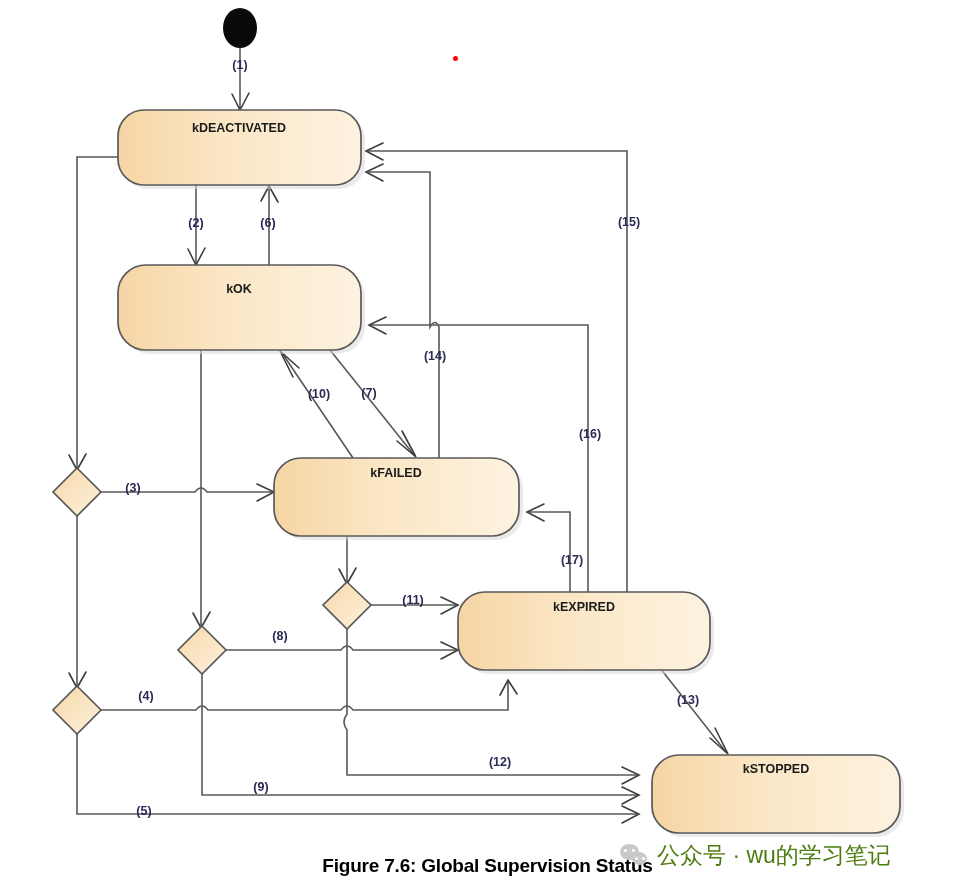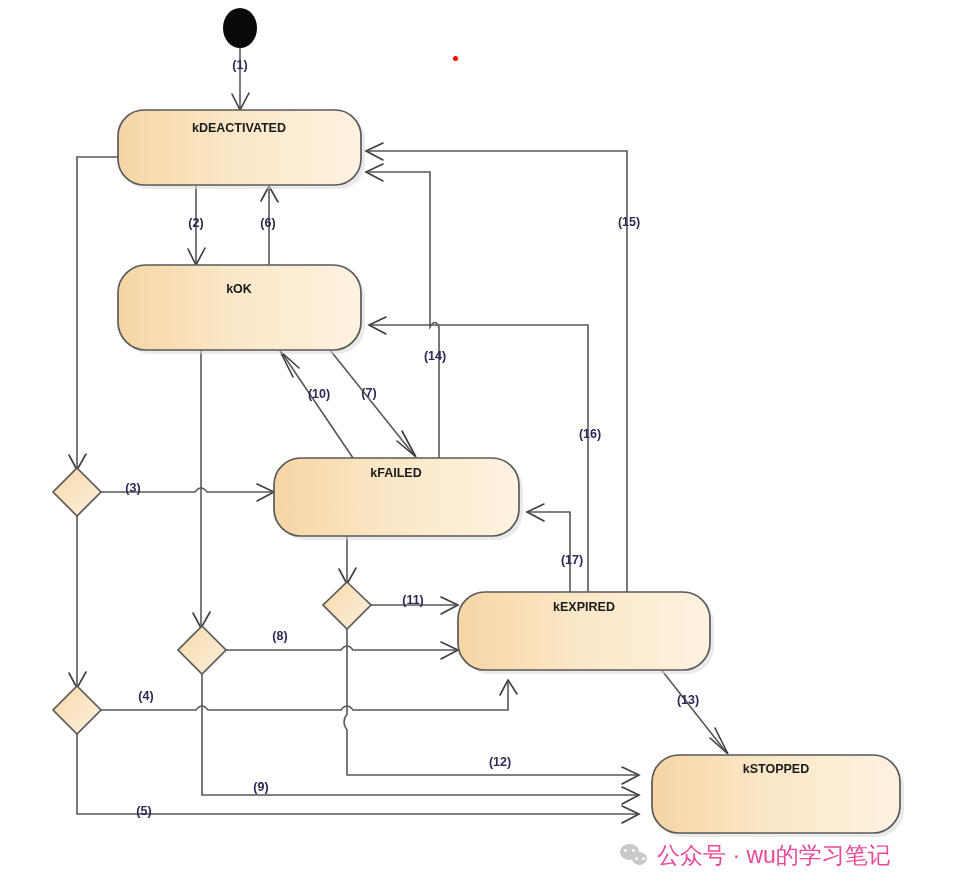--- a/index.html
+++ b/index.html
@@ -55,21 +55,21 @@
     color: #000000;
     letter-spacing: -0.2px;
   }
   .watermark {
     position: absolute;
     left: 620px;
     top: 840px;
     display: flex;
     align-items: center;
     gap: 7px;
-    color: #ec4899;
+    color: #4d7c0f;
     font-family: "Liberation Sans", sans-serif;
     font-size: 23px;
     white-space: nowrap;
     pointer-events: none;
     user-select: none;
   }
   .watermark-logo {
     position: relative;
     width: 30px;
     height: 24px;
@@ -303,20 +303,21 @@
       <text class="edge-label" x="688" y="701">(13)</text>
       <text class="edge-label" x="435" y="357">(14)</text>
       <text class="edge-label" x="629" y="223">(15)</text>
       <text class="edge-label" x="590" y="435">(16)</text>
       <text class="edge-label" x="572" y="561">(17)</text>
     </g>
   </svg>
 
   <div class="red-dot"></div>
 
+  <div class="caption">Figure 7.6: Global Supervision Status</div>
 
   <div class="watermark">
     <span class="watermark-logo">
       <span class="wm-bubble-a"></span>
       <span class="wm-bubble-b"></span>
       <span class="wm-dot" style="left:4px;  top:5px;"></span>
       <span class="wm-dot" style="left:12px; top:5px;"></span>
       <span class="wm-dot" style="left:15px; top:13px;"></span>
       <span class="wm-dot" style="left:22px; top:13px;"></span>
     </span>

